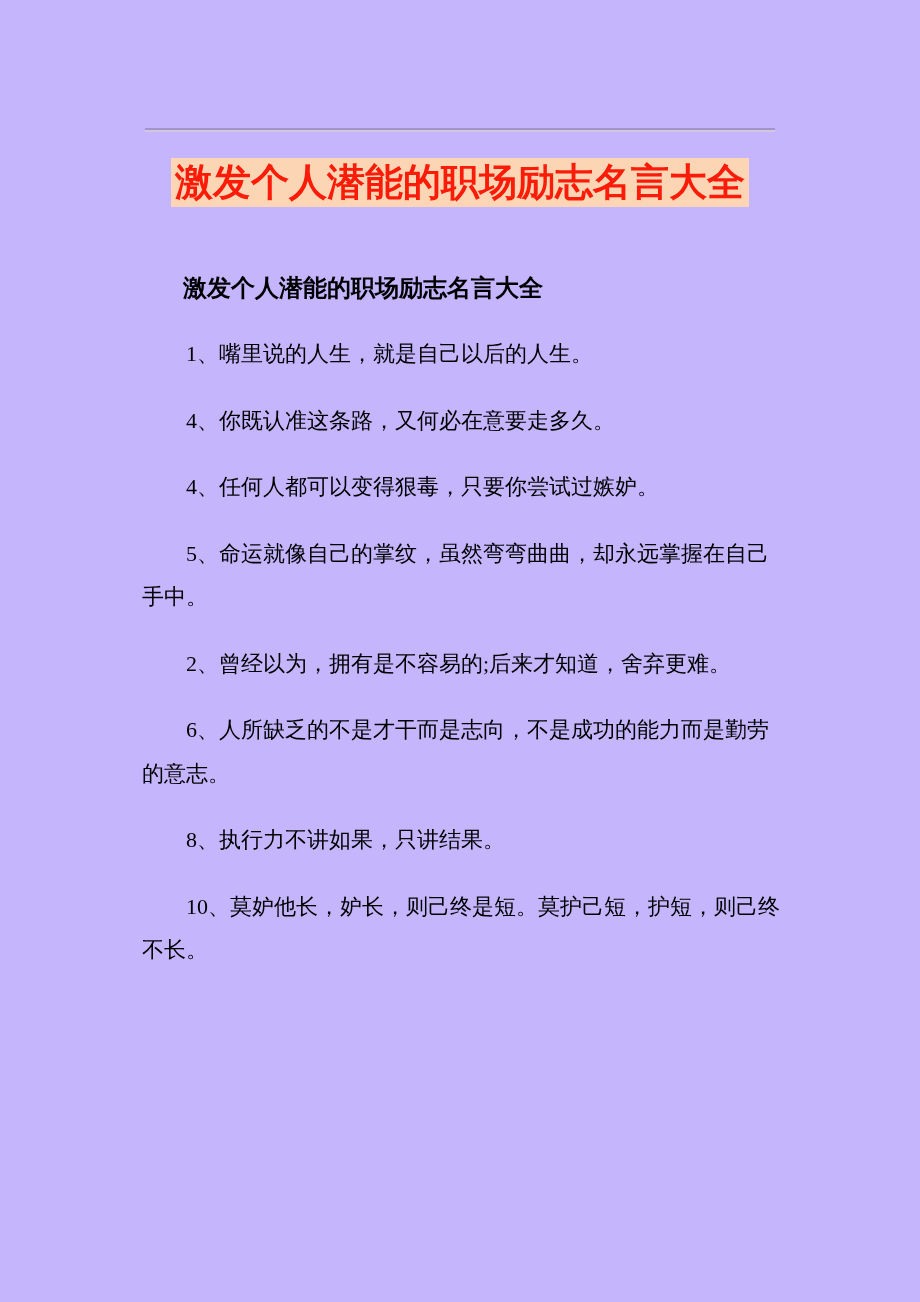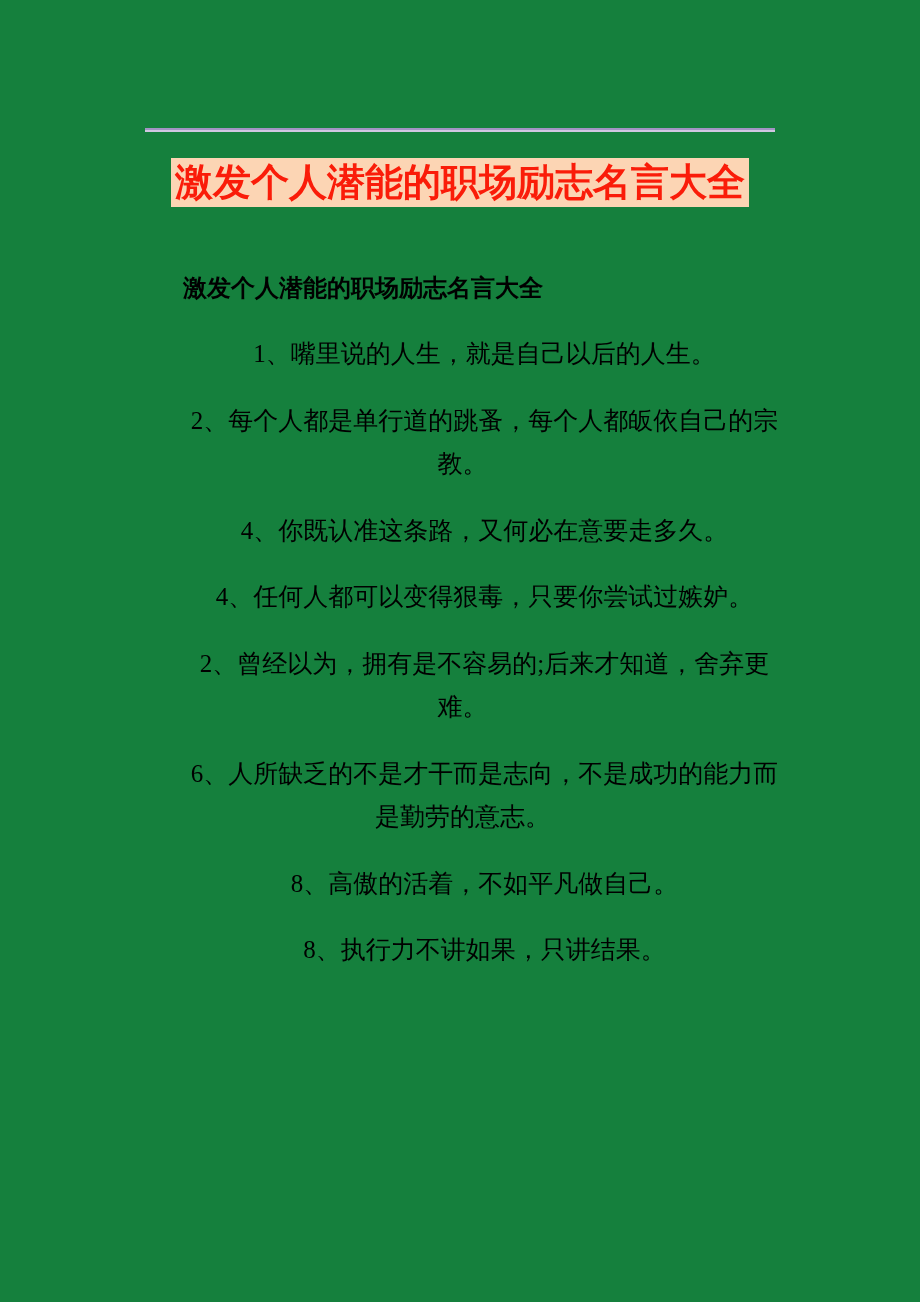--- a/index.html
+++ b/index.html
@@ -4,21 +4,21 @@
 <style>
   html, body {
     margin: 0;
     padding: 0;
     background: #ffffff;
   }
   .page {
     position: relative;
     width: 920px;
     height: 1302px;
-    background: #15803d;
+    background: #c4b5fd;
     overflow: hidden;
     font-family: "Liberation Serif", "DejaVu Serif", serif;
     color: #000000;
   }
   .rule {
     position: absolute;
     left: 145px;
     top: 128px;
     width: 630px;
     height: 4px;
@@ -54,45 +54,44 @@
     text-indent: 45px;
   }
   .quotes {
     position: absolute;
     left: 138px;
     top: 332px;
     width: 645px;
   }
   .quotes p {
     margin: 0 0 23px 4px;
-    font-size: 25px;
+    font-size: 22px;
     line-height: 43.5px;
     text-indent: 44px;
     word-break: break-all;
     overflow-wrap: anywhere;
-    text-align: center;
   }
 </style>
 </head>
 <body>
 
 <div class="page">
 
   <div class="rule"></div>
 
   <div class="title-row">
     <span class="title-hl">激发个人潜能的职场励志名言大全</span>
   </div>
 
   <h2 class="subtitle">激发个人潜能的职场励志名言大全</h2>
 
   <div class="quotes">
     <p>1、嘴里说的人生，就是自己以后的人生。</p>
-    <p>2、每个人都是单行道的跳蚤，每个人都皈依自己的宗教。</p>
     <p>4、你既认准这条路，又何必在意要走多久。</p>
     <p>4、任何人都可以变得狠毒，只要你尝试过嫉妒。</p>
+    <p>5、命运就像自己的掌纹，虽然弯弯曲曲，却永远掌握在自己手中。</p>
     <p>2、曾经以为，拥有是不容易的;后来才知道，舍弃更难。</p>
     <p>6、人所缺乏的不是才干而是志向，不是成功的能力而是勤劳的意志。</p>
-    <p>8、高傲的活着，不如平凡做自己。</p>
     <p>8、执行力不讲如果，只讲结果。</p>
+    <p>10、莫妒他长，妒长，则己终是短。莫护己短，护短，则己终不长。</p>
   </div>
 
 </div>
 
 </body></html>

